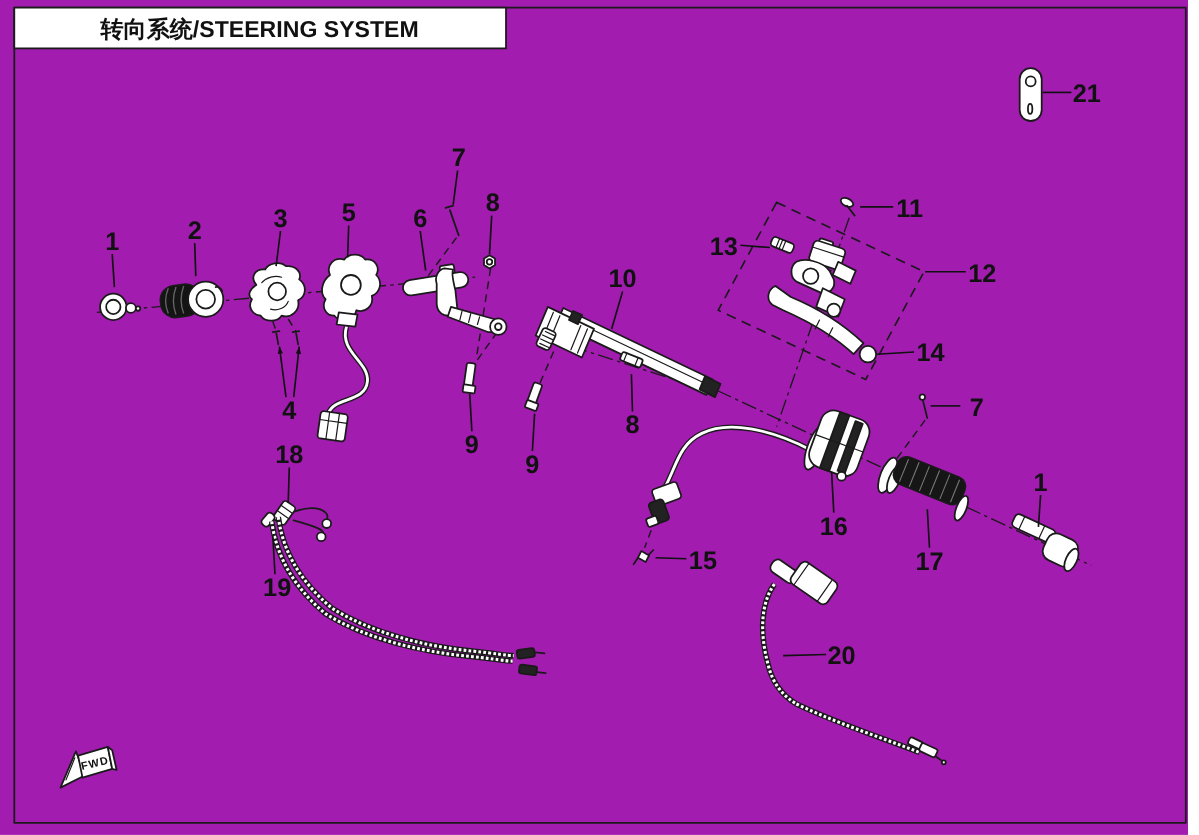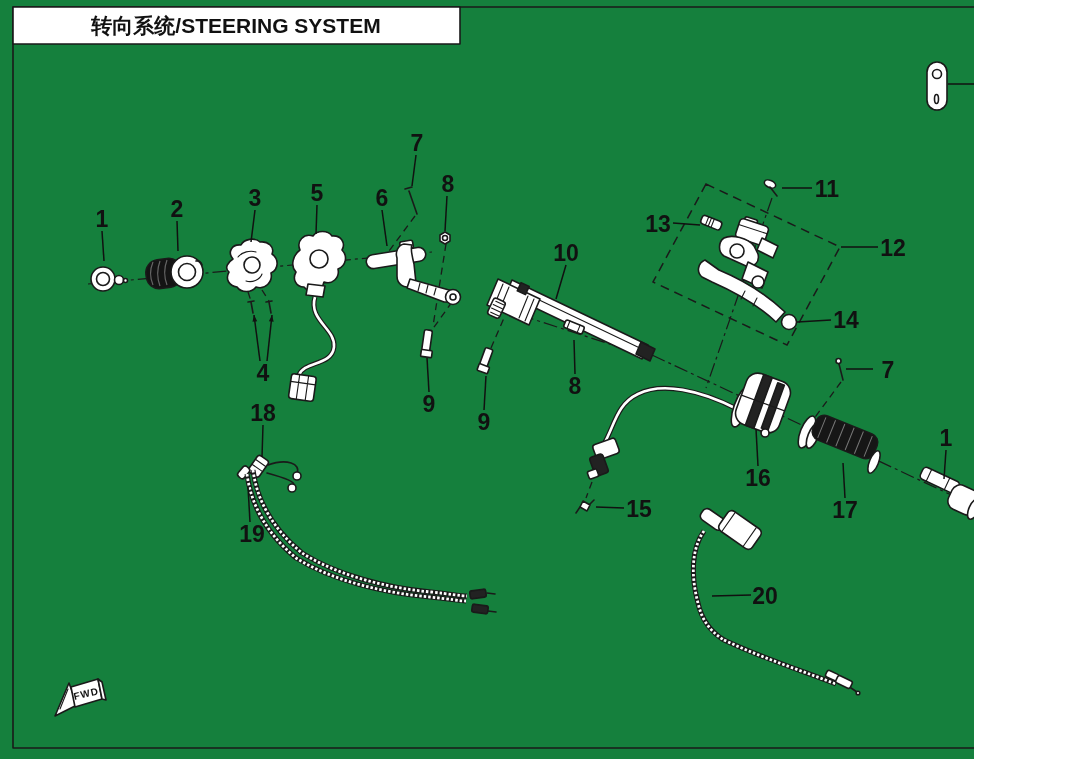--- a/index.html
+++ b/index.html
@@ -1,16 +1,16 @@
 <!DOCTYPE html>
 <html><head>
 <meta charset="utf-8">
 <style>
   html,body{margin:0;padding:0;background:#fff;}
-  #page{position:relative;width:974px;height:759px;background:#15803d;
+  #page{position:relative;width:1080px;height:759px;background:#a21caf;
         font-family:"Liberation Sans",sans-serif;overflow:hidden;}
   svg{display:block}
   .s{stroke:#1a1a1a;stroke-width:1.6;stroke-linejoin:round;stroke-linecap:round;}
   .f{fill:#fff;}
   .nf{fill:none;}
   .thin{stroke-width:1.1;}
   .dash{stroke:#1a1a1a;stroke-width:1.3;fill:none;stroke-dasharray:7 5;}
   .dashdot{stroke:#1a1a1a;stroke-width:1.2;fill:none;stroke-dasharray:14 4 3 4;}
   .dashbox{stroke:#1a1a1a;stroke-width:1.5;fill:none;stroke-dasharray:9 6;}
   .cable{stroke:#1a1a1a;stroke-width:5;fill:none;}

